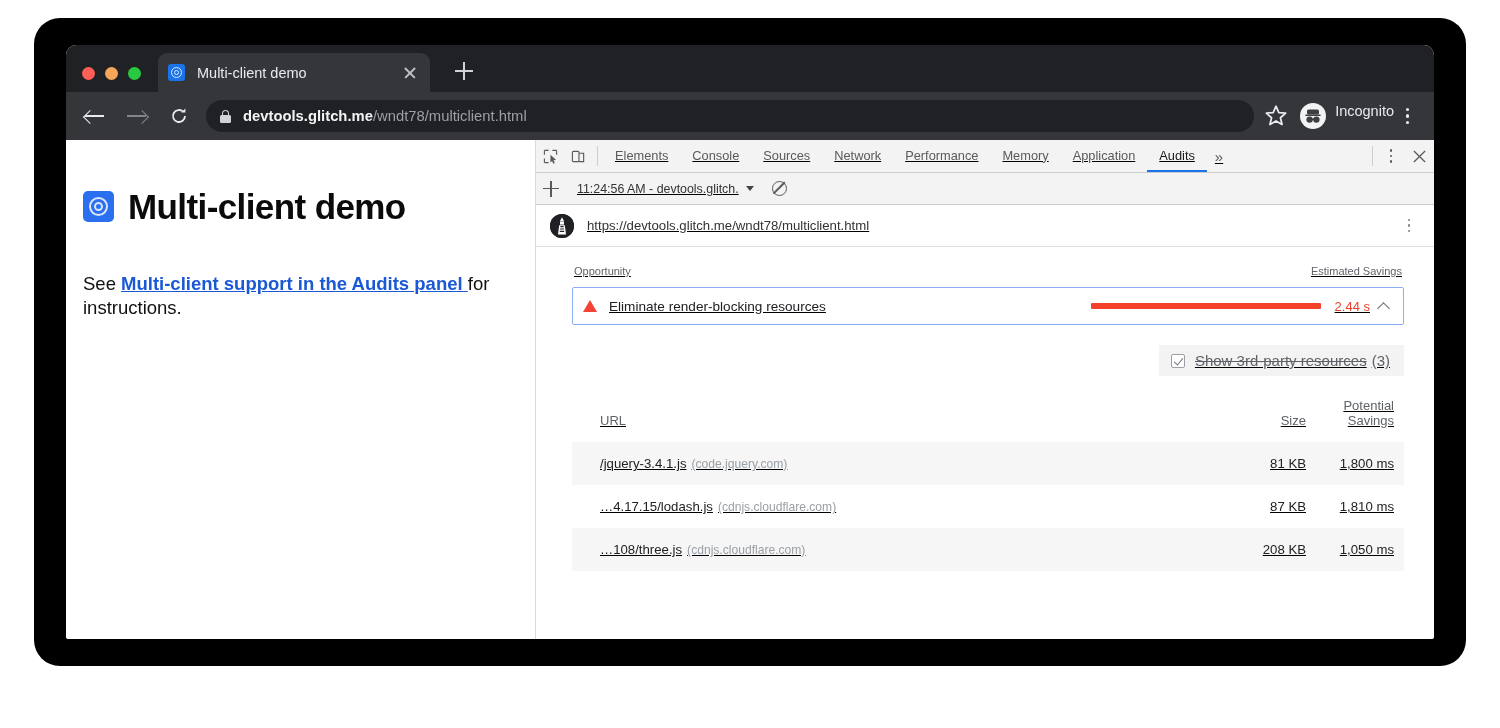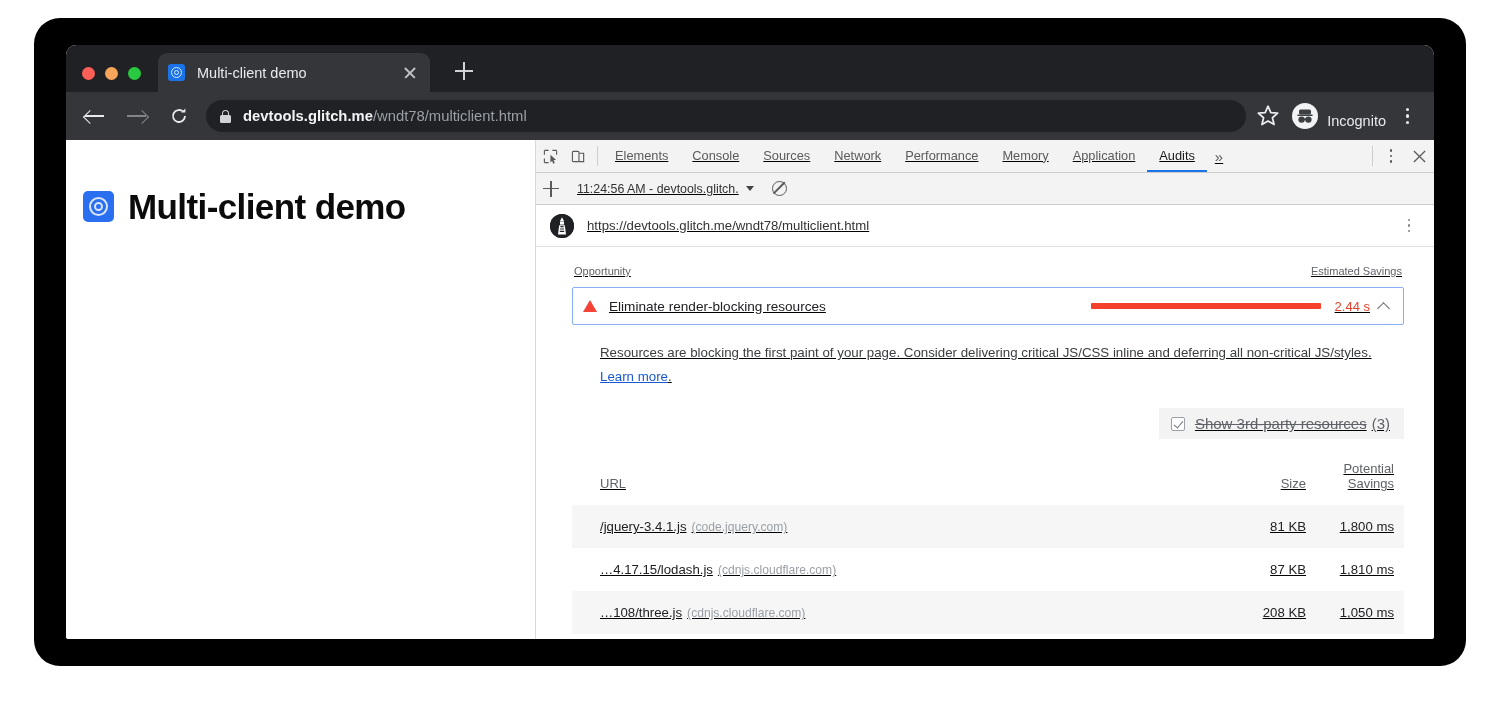--- a/index.html
+++ b/index.html
@@ -209,24 +209,23 @@
 
   #star {
     width: 28px; height: 28px;
     flex: 0 0 auto;
     margin-right: 10px;
     cursor: pointer;
     position: relative;
   }
   #incognito {
     display: flex;
-    align-items: flex-end;
-    flex: 0 0 auto;
-    cursor: pointer;
-    margin-right: 8px;
+    align-items: flex-start;
+    flex: 0 0 auto;
+    cursor: pointer;
   }
   #incognito-avatar {
     width: 26px; height: 26px;
     border-radius: 50%;
     background: #f1f3f4;
     margin-right: 9px;
     position: relative;
   }
   #incognito-label {
     color: #e8eaed;
@@ -696,20 +695,21 @@
       </div>
     </div>
 
     <div id="viewport">
 
       <div id="page">
         <div id="page-title-row">
           <span id="page-favicon"></span>
           <h1 id="page-heading">Multi-client demo</h1>
         </div>
+        <p id="page-para"><span>See </span><a href="#">Multi-client support in the Audits panel </a><span>for instructions.</span></p>
       </div>
 
       <div id="devtools">
 
         <div id="dt-tabbar">
           <div class="dt-icon-btn">
             <svg width="15" height="15" viewBox="0 0 16 16">
               <path d="M1.5 1.5 H6 M1.5 1.5 V6 M14.5 1.5 H10 M14.5 1.5 V6 M1.5 14.5 H6 M1.5 14.5 V10" fill="none" stroke="#5a5a5a" stroke-width="1.2"></path>
               <path d="M8 6 L14 11.6 L11.2 12 L12.6 14.8 L11 15.6 L9.6 12.8 L7.8 14.4 Z" fill="#5a5a5a"></path>
             </svg>
@@ -802,21 +802,20 @@
             <div id="audit-row">
               <span id="warn-tri"></span>
               <span id="audit-title">Eliminate render-blocking resources</span>
               <span id="audit-bar-wrap">
                 <span id="audit-bar"></span>
               </span>
               <span id="audit-value">2.44 s</span>
               <span id="audit-chevron"></span>
             </div>
 
-            <p id="audit-desc"><span>Resources are blocking the first paint of your page. Consider delivering critical JS/CSS inline and deferring all non-critical JS/styles. </span><a href="#">Learn more</a><span>.</span></p>
 
             <div id="thirdparty-wrap">
               <label id="thirdparty">
                 <span id="tp-check"></span>
                 <span id="tp-label">Show 3rd-party resources</span>
                 <span id="tp-count">(3)</span>
               </label>
             </div>
 
             <table id="res-table">

